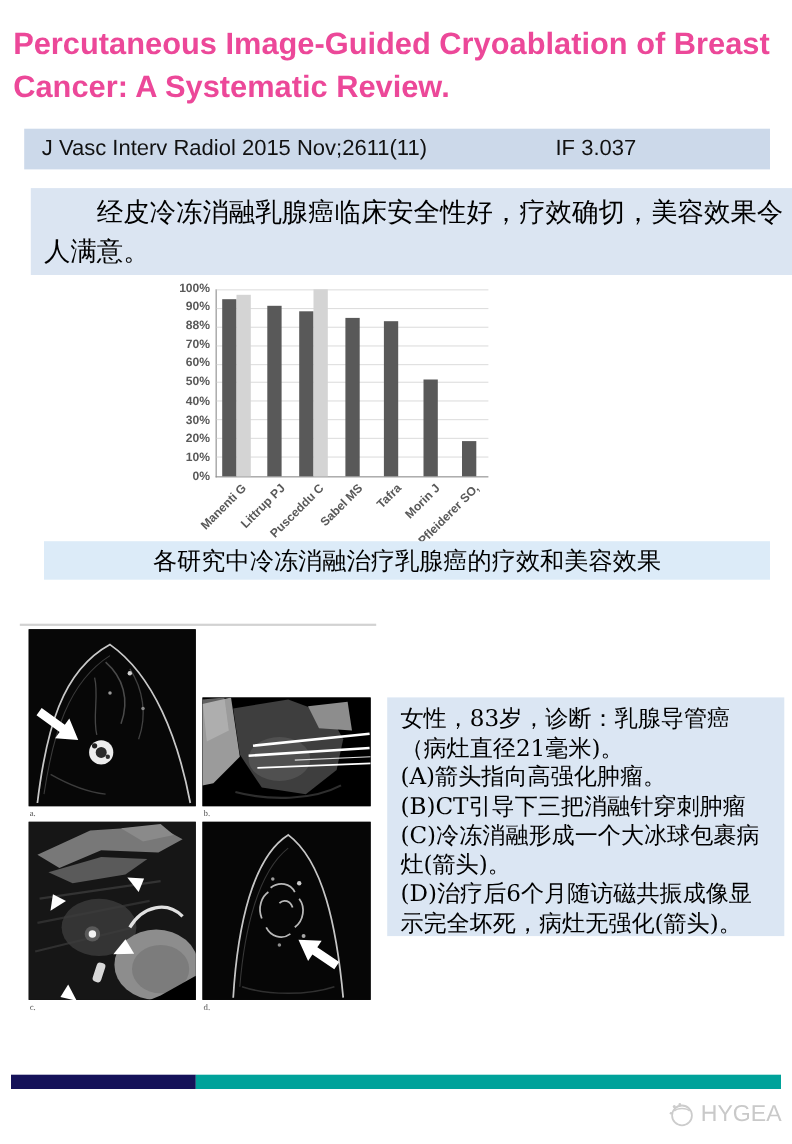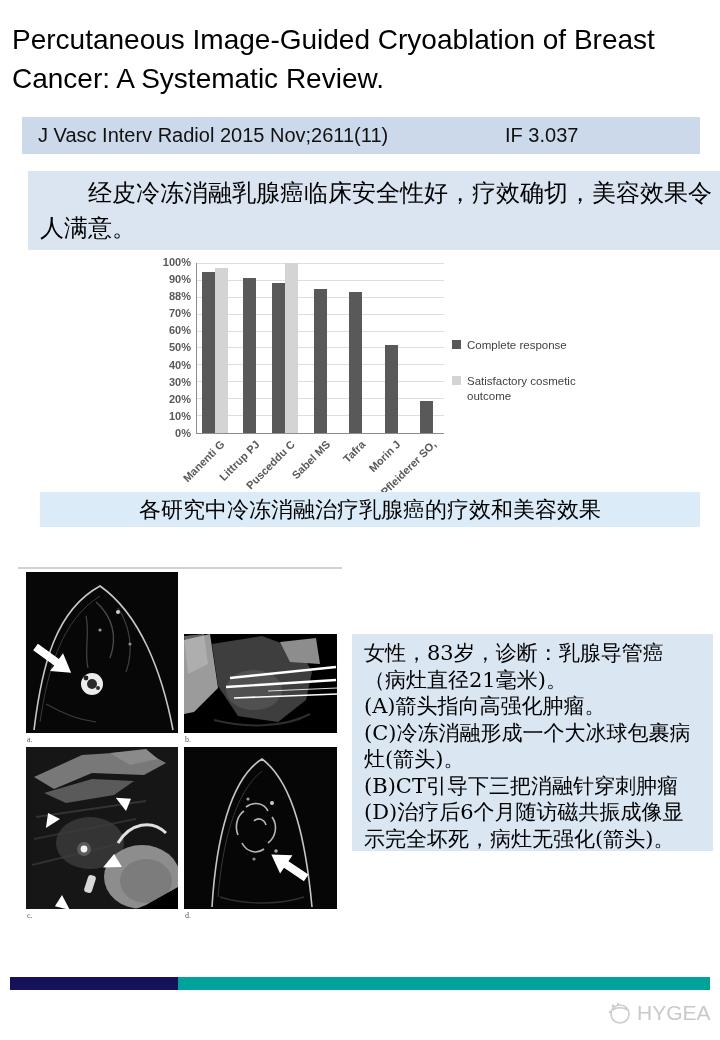--- a/index.html
+++ b/index.html
@@ -1,21 +1,21 @@
 <!DOCTYPE html>
 <html><head>
 <meta charset="utf-8">
 <style>
   html,body{margin:0;padding:0;background:#ffffff;}
   .slide{position:relative;width:720px;height:1040px;background:#ffffff;overflow:hidden;
          font-family:"Liberation Sans",sans-serif;}
 
   
-  .title{position:absolute;left:12px;top:20px;width:697px;font-size:28px;font-weight:normal;
-         color:#000000;line-height:39px;letter-spacing:0;}
+  .title{position:absolute;left:12px;top:20px;width:697px;font-size:28px;font-weight:bold;
+         color:#ec4899;line-height:39px;letter-spacing:0;}
 
   
   .journal-bar{position:absolute;left:22px;top:117px;width:678px;height:37px;
                background:#ccd9ea;display:flex;align-items:center;font-size:20px;color:#111;}
   .journal-citation{margin-left:16px;}
   .journal-if{position:absolute;left:483px;}
 
   
   .cjk{font-family:"DejaVu Serif","Liberation Serif",serif;}
   .summary-block{position:absolute;left:28px;top:171px;width:710px;height:79px;
@@ -136,30 +136,20 @@
     </div>
     <div>
         <span class="xlabel" style="right: 395.123px;">Manenti G</span>
         <span class="xlabel" style="right: 359.837px;">Littrup PJ</span>
         <span class="xlabel" style="right: 324.551px;">Pusceddu C</span>
         <span class="xlabel" style="right: 289.266px;">Sabel MS</span>
         <span class="xlabel" style="right: 253.98px;">Tafra</span>
         <span class="xlabel" style="right: 218.694px;">Morin J</span>
         <span class="xlabel" style="right: 183.409px;">Pfleiderer SO,</span>
       </div>
-    <div class="chart-legend">
-        <div class="legend-entry">
-          <span class="swatch" style="background: rgb(89, 89, 89);"></span>
-          <span>Complete response</span>
-        </div>
-        <div class="legend-entry">
-          <span class="swatch" style="background: rgb(212, 212, 212);"></span>
-          <span>Satisfactory cosmetic outcome</span>
-        </div>
-      </div>
   </div>
 
   <div class="caption-bar cjk">各研究中冷冻消融治疗乳腺癌的疗效和美容效果</div>
 
   <div class="fig-topline"></div>
 
   <div class="fig-panel" style="left:26px;top:572px;width:152px;height:161px;">
     <svg width="152" height="161" viewBox="0 0 152 161">
       <rect width="152" height="161" fill="#070707"></rect>
       <path d="M8 158 C16 92 30 38 74 14 C114 42 136 100 147 158" stroke="#c8c8c8" stroke-width="1.6" fill="none"></path>
@@ -253,22 +243,22 @@
       </g>
       <path d="M36 150 C60 158 96 158 120 150" stroke="#303030" stroke-width="1.4" fill="none"></path>
     </svg>
   </div>
   <div class="fig-label" style="left:185px;top:911px;">d.</div>
 
   <div class="case-panel cjk">
     <div>女性，83岁，诊断：乳腺导管癌</div>
     <div>（病灶直径21毫米)。</div>
     <div>(A)箭头指向高强化肿瘤。</div>
+    <div>(B)CT引导下三把消融针穿刺肿瘤</div>
     <div>(C)冷冻消融形成一个大冰球包裹病灶(箭头)。</div>
-    <div>(B)CT引导下三把消融针穿刺肿瘤</div>
     <div>(D)治疗后6个月随访磁共振成像显示完全坏死，病灶无强化(箭头)。</div>
   </div>
 
   <div class="footer-bar-navy"></div>
   <div class="footer-bar-teal"></div>
   <div class="watermark">
     <svg width="26" height="26" viewBox="0 0 26 26">
       <circle cx="14" cy="14" r="9" stroke="#cccccc" stroke-width="1.6" fill="none"></circle>
       <path d="M7 10 C10 7 18 7 21 10" stroke="#cccccc" stroke-width="1.4" fill="none"></path>
       <circle cx="7" cy="6" r="1.4" fill="#cccccc"></circle>

